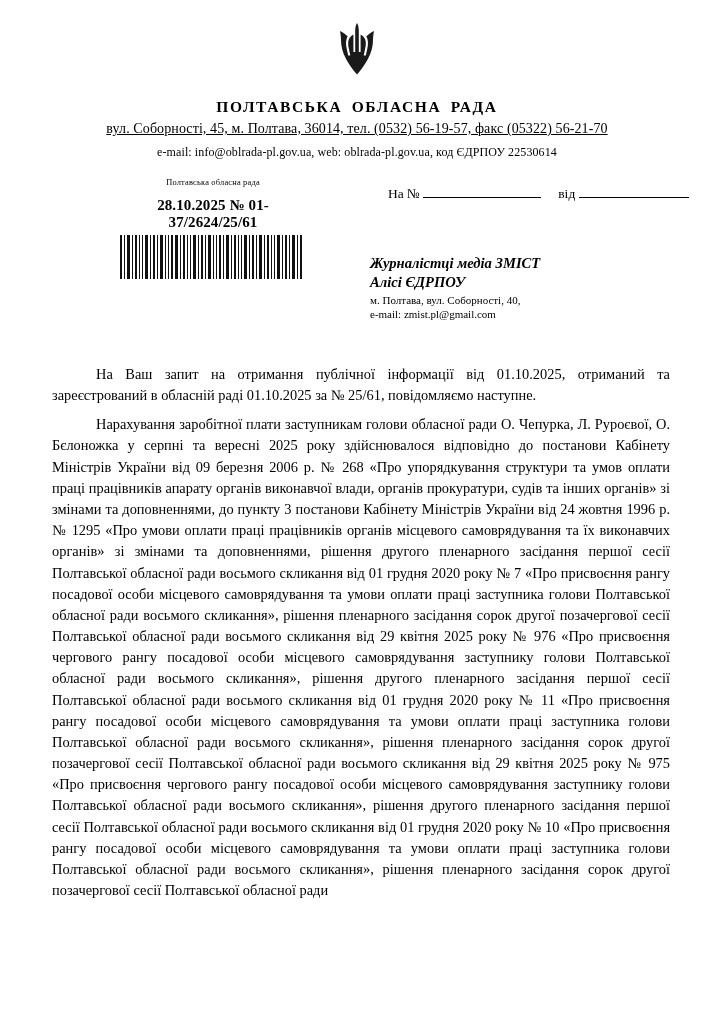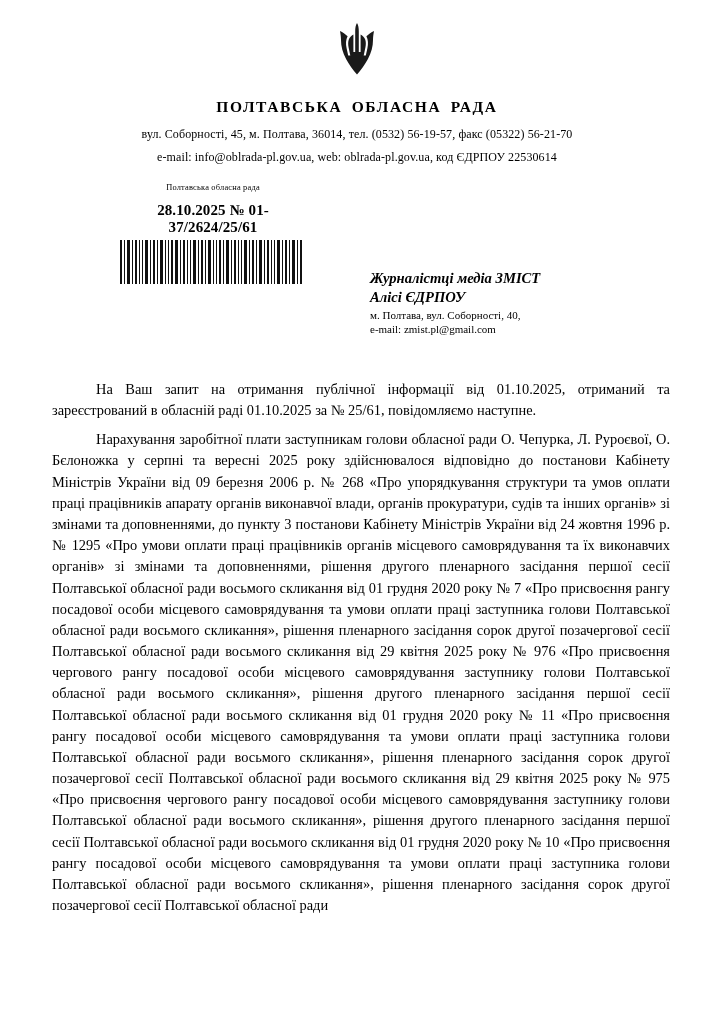--- a/index.html
+++ b/index.html
@@ -40,23 +40,24 @@
     text-align: center;
     margin-top: 14px;
   }
   .org-name {
     font-size: 15.5px;
     font-weight: bold;
     letter-spacing: 1.6px;
     word-spacing: 4px;
   }
   .org-address {
-    font-size: 12px;
-    margin-top: 11px;
+    font-size: 14px;
+    margin-top: 5px;
     letter-spacing: 0.1px;
+    text-decoration: underline;
   }
   .org-contacts {
     font-size: 12px;
     margin-top: 8px;
     letter-spacing: 0.1px;
   }
 
   
   .ref-row {
     position: relative;
@@ -98,21 +99,21 @@
     display: inline-block;
     border-bottom: 1px solid #000;
     height: 11px;
     vertical-align: baseline;
   }
   .rule-na { width: 118px; }
   .rule-vid { width: 110px; }
 
   
   .addressee {
-    margin-top: 14px;
+    margin-top: 4px;
     margin-left: 370px;
     width: 320px;
   }
   .addressee .line-bold {
     font-size: 14.6px;
     font-weight: bold;
     font-style: italic;
     line-height: 1.32;
   }
   .addressee .line {
@@ -212,20 +213,27 @@
           <rect x="164" y="0" width="1" height="44"></rect>
             <rect x="167" y="0" width="2" height="44"></rect>
           <rect x="171" y="0" width="1" height="44"></rect>
             <rect x="174" y="0" width="3" height="44"></rect>
           <rect x="179" y="0" width="1" height="44"></rect>
             <rect x="182" y="0" width="2" height="44"></rect>
         </g>
       </svg>
     </div>
 
+    <div class="reply-fields">
+      <span>На №</span>
+      <span class="rule rule-na"></span>
+      &nbsp;&nbsp;&nbsp;
+      <span>від</span>
+      <span class="rule rule-vid"></span>
+    </div>
   </div>
 
   <div class="addressee">
     <div class="line-bold">Журналістці медіа ЗМІСТ</div>
     <div class="line-bold">Алісі ЄДРПОУ</div>
     <div class="line">м. Полтава, вул. Соборності, 40,</div>
     <div class="line">e-mail: zmist.pl@gmail.com</div>
   </div>
 
   <div class="body-text">

